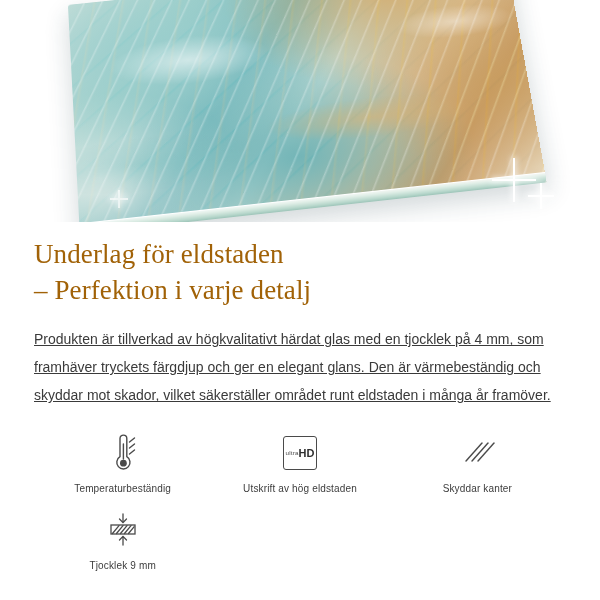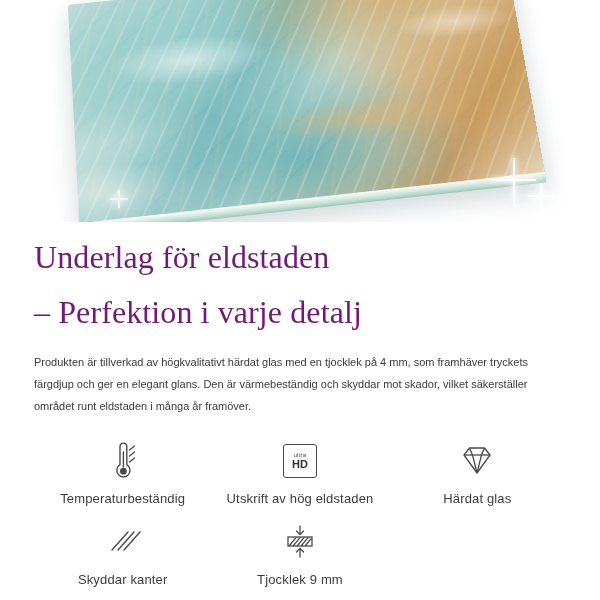--- a/index.html
+++ b/index.html
@@ -106,33 +106,34 @@
 
   
   .content {
     padding: 0 34px;
   }
 
   .headline {
     margin: 14px 0 0 0;
     font-family: "Liberation Serif", serif;
     font-weight: 400;
-    font-size: 32px;
+    font-size: 27px;
     line-height: 1.34;
-    color: #701a75;
+    color: #a16207;
     letter-spacing: 0.1px;
   }
-  .headline .line2 { display: block; margin-top: 12px; }
+  .headline .line2 { display: block; }
 
   .body-copy {
     margin: 17px 0 0 0;
-    font-size: 11px;
+    font-size: 14px;
     line-height: 2.0;
     color: #3a3a3a;
     max-width: 520px;
+    text-decoration: underline;
   }
 
   
   .features {
     margin-top: 22px;
     display: grid;
     grid-template-columns: repeat(3, 1fr);
     row-gap: 14px;
     column-gap: 0;
   }
@@ -146,33 +147,33 @@
 
   .feature-icon {
     height: 44px;
     display: flex;
     align-items: center;
     justify-content: center;
   }
 
   .feature-label {
     margin-top: 8px;
-    font-size: 13px;
+    font-size: 10px;
     color: #3c3c3c;
     text-align: center;
     letter-spacing: 0.15px;
   }
 
   .hd-box {
     width: 32px;
     height: 32px;
     border: 1.4px solid #4a4a4a;
     border-radius: 3px;
     display: flex;
-    flex-direction: column;
+    flex-direction: row;
     align-items: center;
     justify-content: center;
     line-height: 1;
     text-align: center;
   }
   .hd-box .hd-top {
     font-size: 6.2px;
     letter-spacing: 0.2px;
     color: #4a4a4a;
   }
@@ -228,33 +229,20 @@
         <div class="feature-icon">
           <div class="hd-box">
             <span class="hd-top">ultra</span>
             <span class="hd-bottom">HD</span>
           </div>
         </div>
         <div class="feature-label">Utskrift av hög eldstaden</div>
       </div>
 
 
-      <div class="feature">
-        <div class="feature-icon">
-          <svg width="40" height="36" viewBox="0 0 40 36" fill="none" stroke="#4a4a4a" stroke-width="1.3" stroke-linejoin="round">
-            <path d="M7 12 L12.5 5 h15 L33 12 L20 30 z"></path>
-            <line x1="7" y1="12" x2="33" y2="12"></line>
-            <line x1="12.5" y1="5" x2="15.5" y2="12"></line>
-            <line x1="27.5" y1="5" x2="24.5" y2="12"></line>
-            <line x1="15.5" y1="12" x2="20" y2="30"></line>
-            <line x1="24.5" y1="12" x2="20" y2="30"></line>
-          </svg>
-        </div>
-        <div class="feature-label">Härdat glas</div>
-      </div>
 
       <div class="feature">
         <div class="feature-icon">
           <svg width="40" height="34" viewBox="0 0 40 34" fill="none" stroke="#4a4a4a" stroke-width="1.4" stroke-linecap="round">
             <line x1="9" y1="25" x2="25" y2="7"></line>
             <line x1="15" y1="25" x2="31" y2="7"></line>
             <line x1="21" y1="25" x2="37" y2="7"></line>
           </svg>
         </div>
         <div class="feature-label">Skyddar kanter</div>

